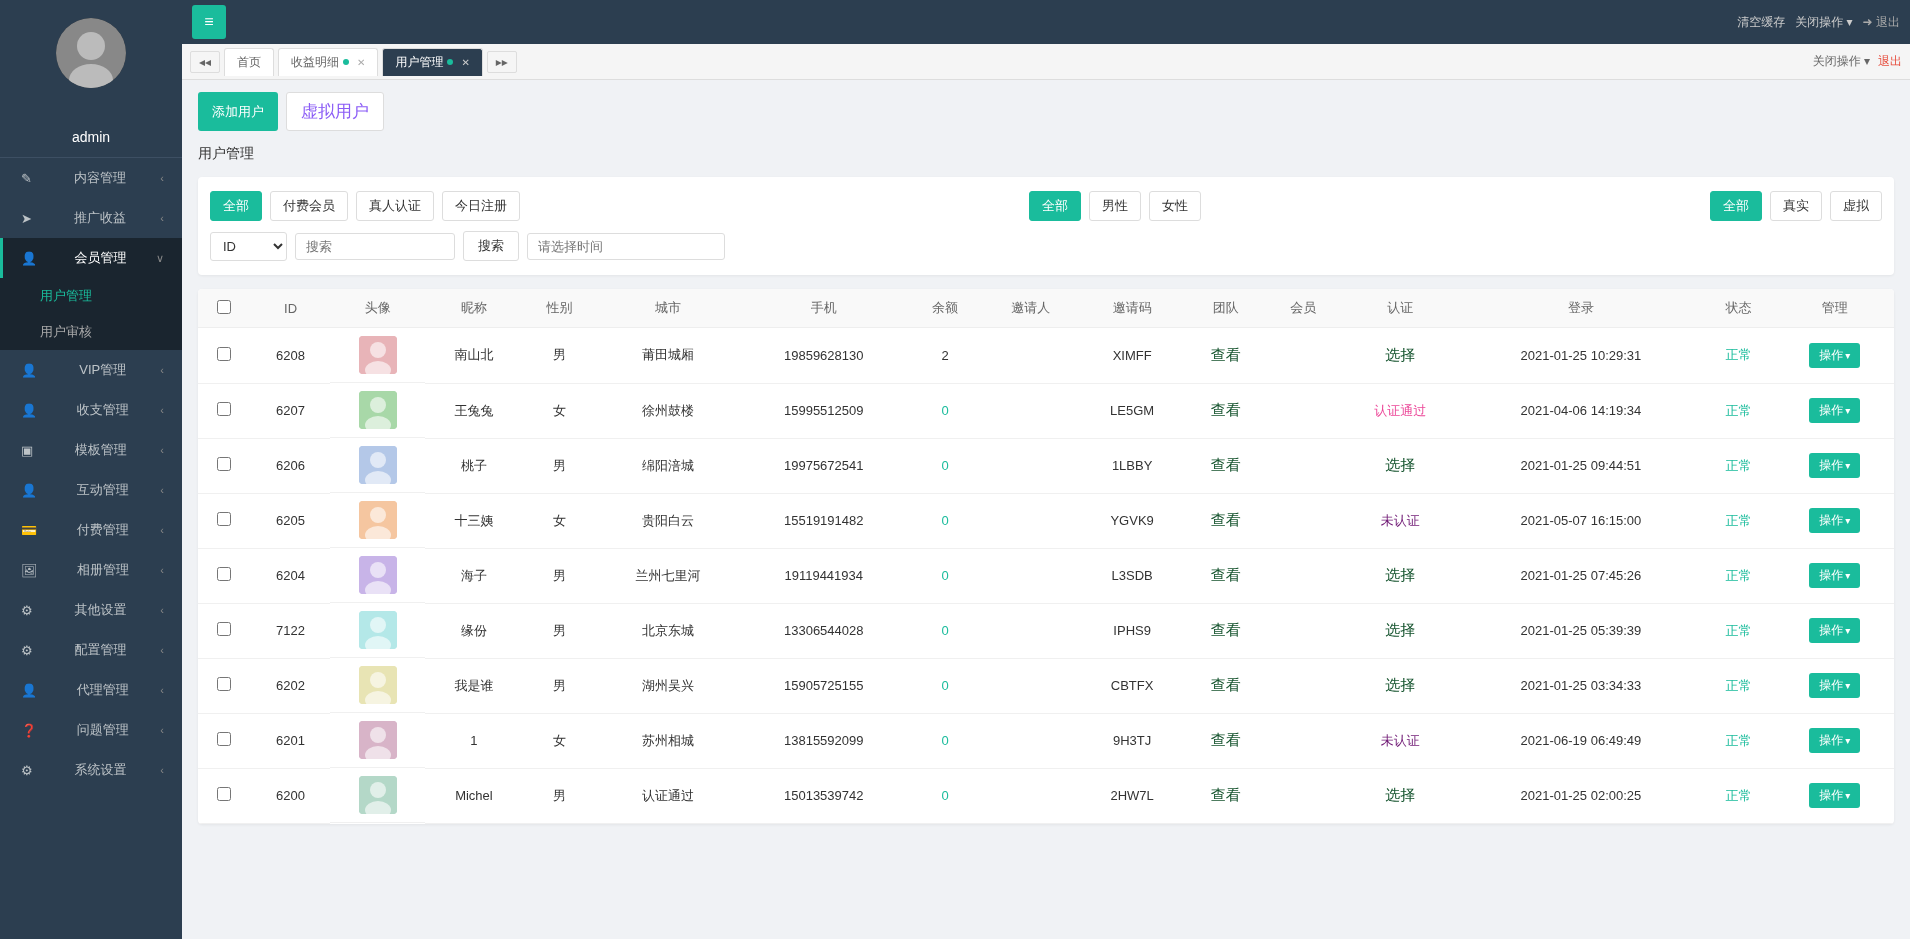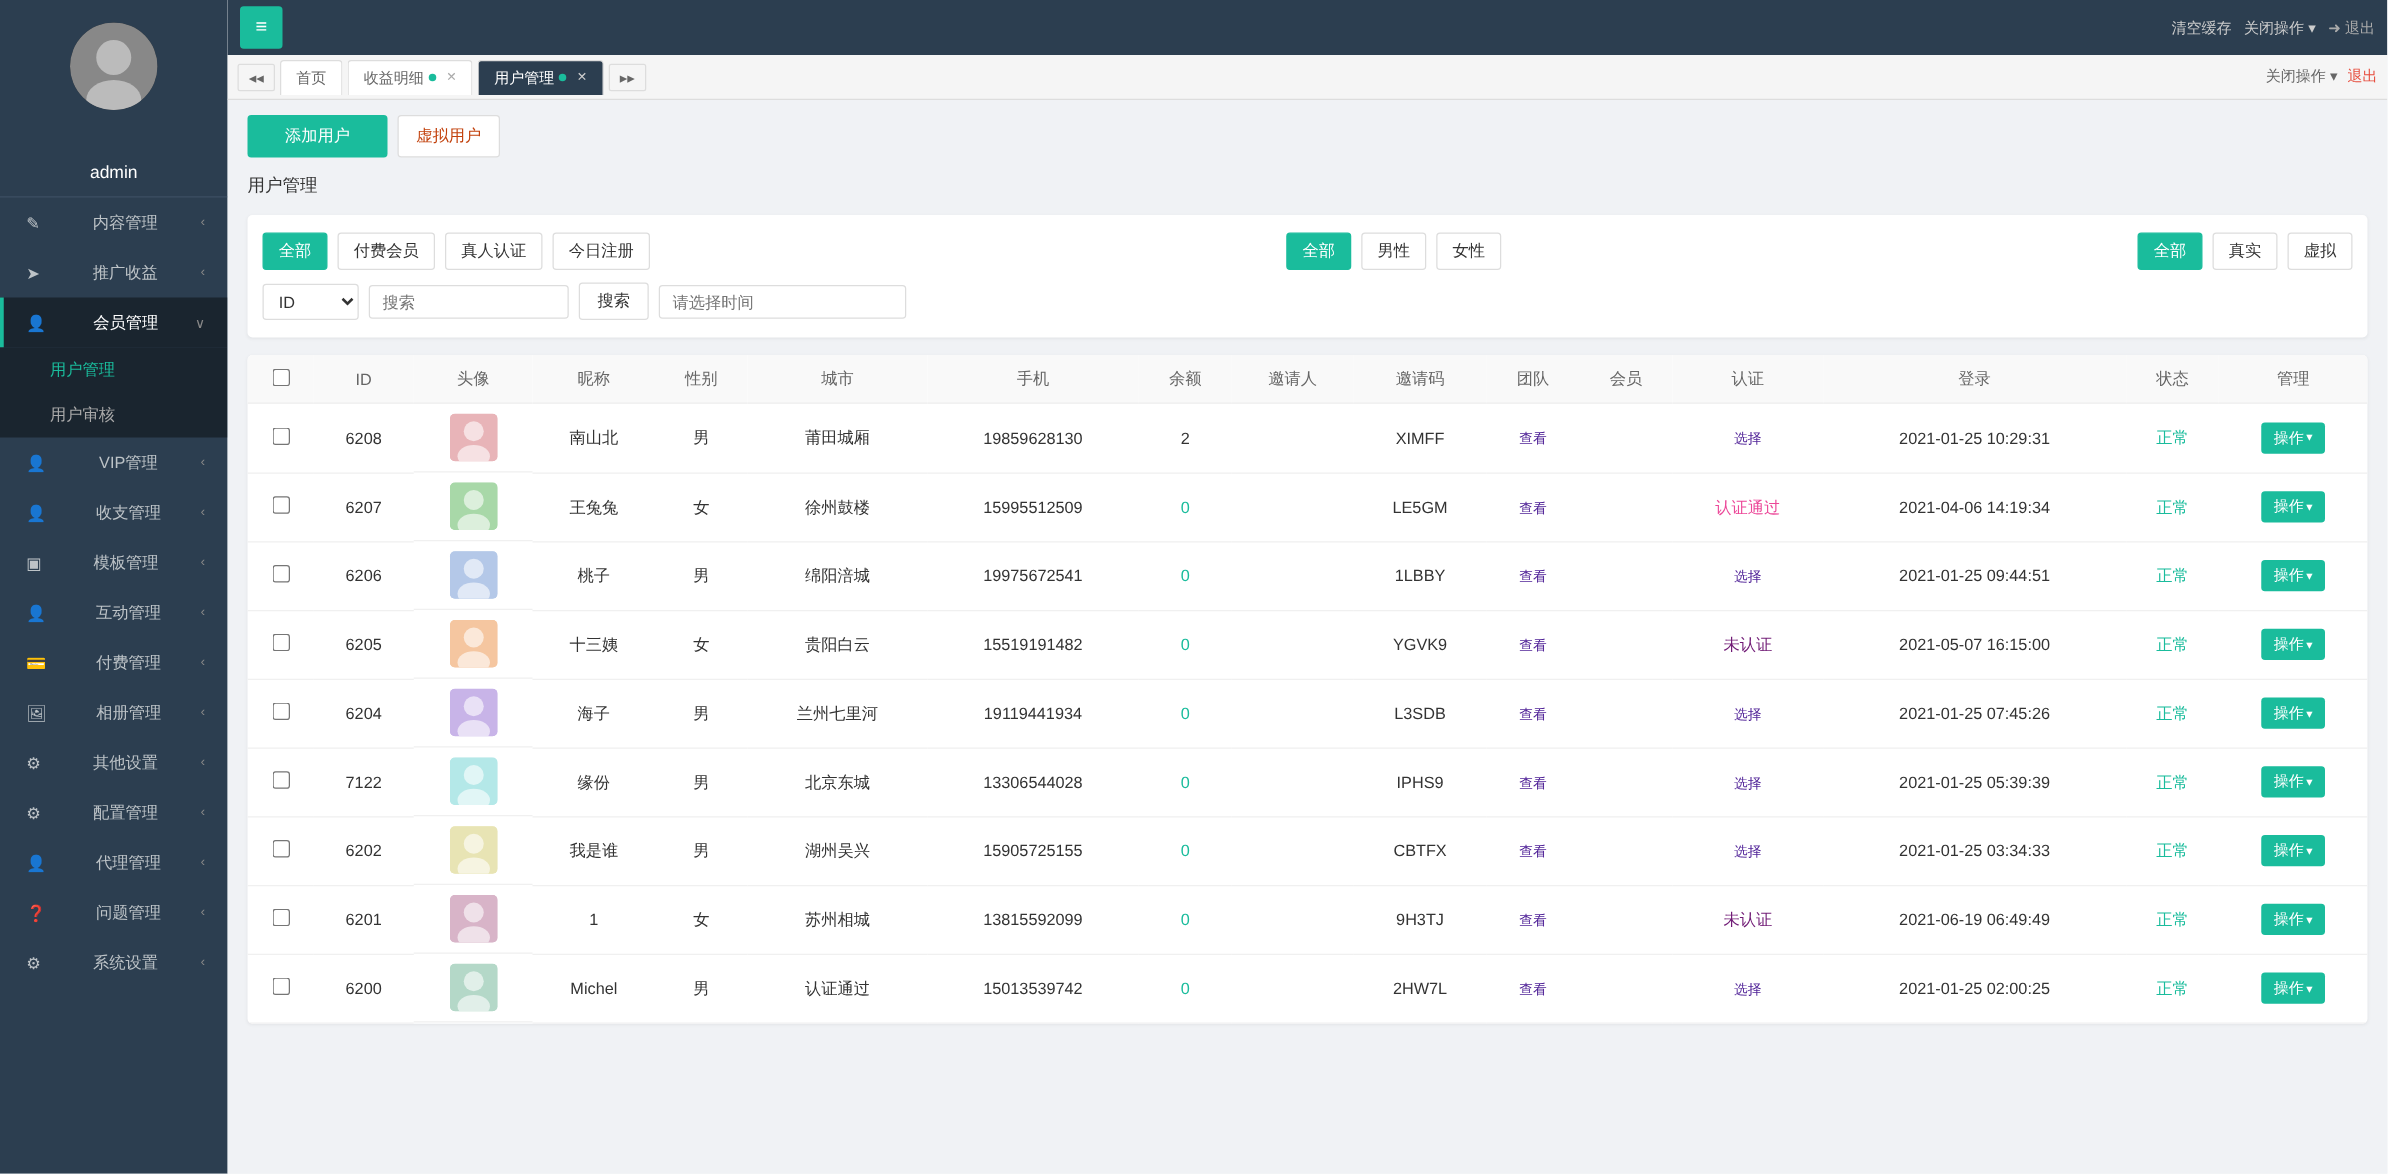--- a/index.html
+++ b/index.html
@@ -37,22 +37,22 @@
     .tab .close-x { font-size: 10px; color: #aaa; margin-left: 4px; }
     .tab.active .close-x { color: #ccc; }
     .tabbar-right { display: flex; align-items: center; gap: 8px; font-size: 12px; color: #666; }
     .tabbar-right span { cursor: pointer; }
 
     
     .content { flex: 1; overflow-y: auto; padding: 12px 16px; background: #f0f2f5; }
 
     
     .action-bar { display: flex; gap: 8px; margin-bottom: 14px; }
-    .btn-teal { background: #1abc9c; color: #fff; border: none; padding: 7px 30px; border-radius: 3px; cursor: pointer; font-size: 13px; }
-    .btn-outline { background: #fff; color: #c2410c; border: 1px solid #ddd; padding: 7px 14px; border-radius: 3px; cursor: pointer; font-size: 13px; }
+    .btn-teal { background: #1abc9c; color: #fff; border: none; padding: 7px 14px; border-radius: 3px; cursor: pointer; font-size: 13px; }
+    .btn-outline { background: #fff; color: #8b5cf6; border: 1px solid #ddd; padding: 7px 14px; border-radius: 3px; cursor: pointer; font-size: 17px; }
 
     
     .page-title { font-size: 14px; color: #333; margin-bottom: 14px; font-weight: normal; }
 
     
     .filter-bar { background: #fff; padding: 14px 12px; border-radius: 4px; margin-bottom: 14px; box-shadow: 0 1px 3px rgba(0,0,0,0.06); }
     .filter-row { display: flex; align-items: center; gap: 8px; margin-bottom: 10px; flex-wrap: wrap; }
     .filter-row:last-child { margin-bottom: 0; }
     .filter-btn { padding: 5px 12px; border: 1px solid #ddd; background: #fff; color: #333; cursor: pointer; border-radius: 3px; font-size: 13px; }
     .filter-btn.active { background: #1abc9c; color: #fff; border-color: #1abc9c; }
@@ -62,21 +62,21 @@
     .filter-date { padding: 5px 10px; border: 1px solid #ddd; border-radius: 3px; font-size: 13px; color: #999; background: #fff; cursor: pointer; }
 
     
     .table-wrap { background: #fff; border-radius: 4px; box-shadow: 0 1px 3px rgba(0,0,0,0.06); overflow: hidden; }
     table { width: 100%; border-collapse: collapse; font-size: 13px; }
     thead tr { background: #f9f9f9; }
     th { padding: 10px 8px; text-align: center; color: #666; font-weight: normal; border-bottom: 1px solid #eee; white-space: nowrap; }
     td { padding: 8px 8px; text-align: center; color: #333; border-bottom: 1px solid #f0f0f0; white-space: nowrap; }
     .td-avatar { display: flex; justify-content: center; align-items: center; }
     .td-avatar-img { width: 38px; height: 38px; border-radius: 4px; background: #ccc; overflow: hidden; display: flex; align-items: center; justify-content: center; font-size: 10px; color: #999; }
-    .link-teal { color: #4c1d95; cursor: pointer; font-size: 11px; }
+    .link-teal { color: #14532d; cursor: pointer; font-size: 15px; }
     .link-red { color: #701a75; font-size: 13px; }
     .status-normal { color: #1abc9c; }
     .op-btn { background: #1abc9c; color: #fff; border: none; padding: 4px 10px; border-radius: 3px; cursor: pointer; font-size: 12px; display: inline-flex; align-items: center; gap: 2px; }
     .op-btn .dropdown-arrow { font-size: 10px; }
     input[type="checkbox"] { cursor: pointer; width: 14px; height: 14px; }
 
     
     .sidebar::-webkit-scrollbar { width: 4px; }
     .sidebar::-webkit-scrollbar-thumb { background: #3d4f63; }
   </style>

